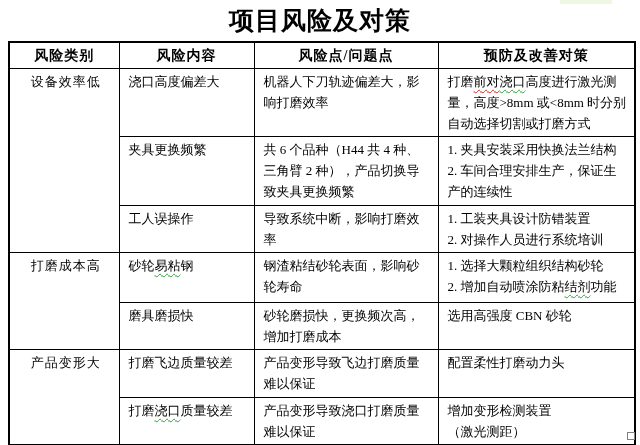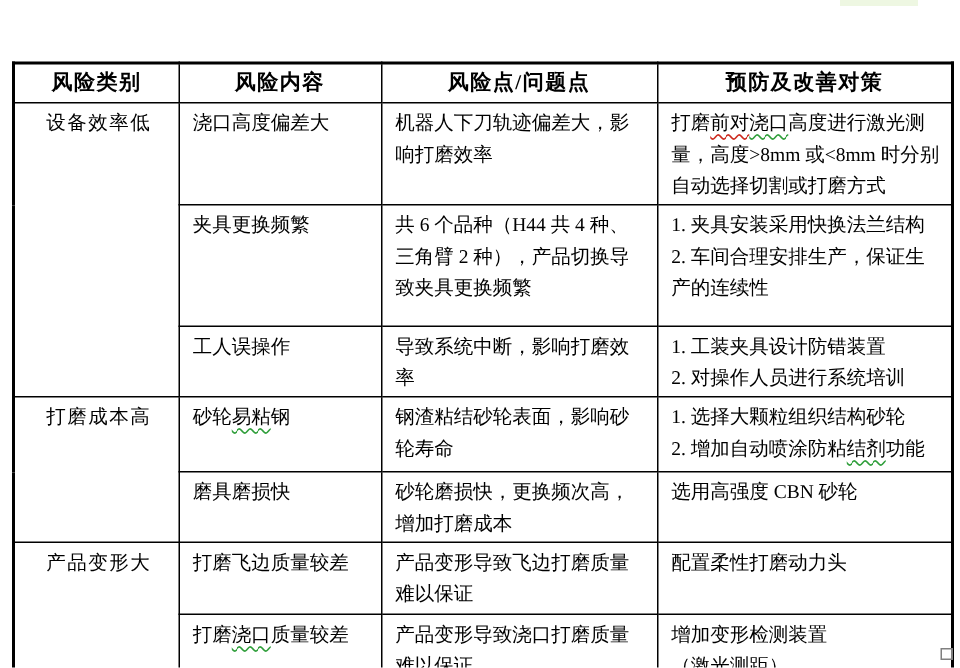--- a/index.html
+++ b/index.html
@@ -35,21 +35,21 @@
     overflow: hidden;
   }
   table.risk th {
     font-size: 14px; font-weight: bold;
     text-align: center; vertical-align: middle;
     padding: 2px 2px;
     letter-spacing: 1px;
   }
   tr.hrow  { height: 26px; }
   tr.row1  { height: 68px; }
-  tr.row2  { height: 81px; margin-top: 17px; }
+  tr.row2  { height: 69px; margin-top: 17px; }
   tr.row3  { height: 43px; margin-top: 17px; }
   tr.row4  { height: 50px; }
   tr.row5  { height: 45px; margin-top: 34px; }
   tr.row6  { height: 48px; margin-left: 15px; }
   tr.row7  { height: 47px; }
   td.cat {
     text-align: center;
     vertical-align: middle;
     padding: 2px 2px;
     letter-spacing: 1px;
@@ -75,20 +75,21 @@
     position: absolute; left: 560px; top: 0; width: 52px; height: 4px;
     background: #eef7e2;
   }
 </style>
 </head>
 <body>
 
 <div class="page">
   <div class="artifact"></div>
 
+  <div class="title">项目风险及对策</div>
 
   <table class="risk">
     <colgroup>
       <col style="width:110px">
       <col style="width:135px">
       <col style="width:184px">
       <col style="width:197px">
     </colgroup>
     <thead>
       <tr class="hrow">

